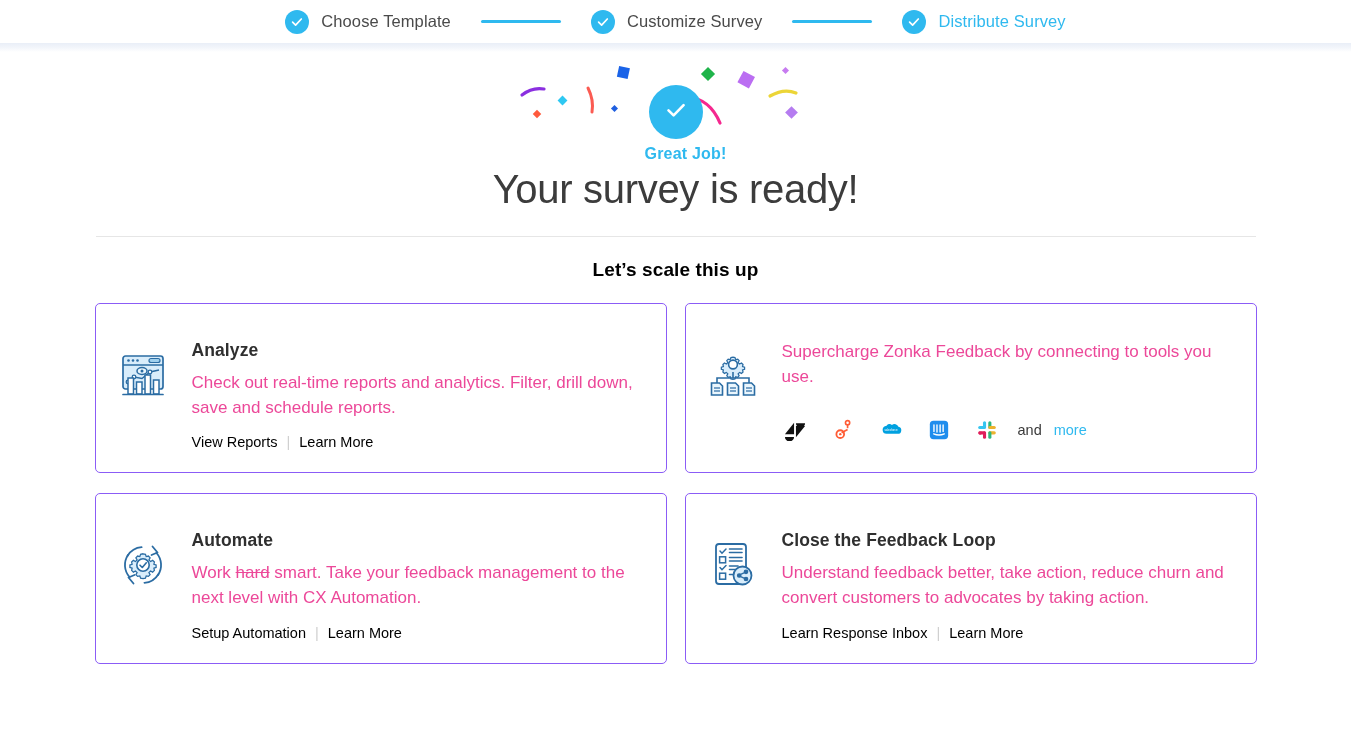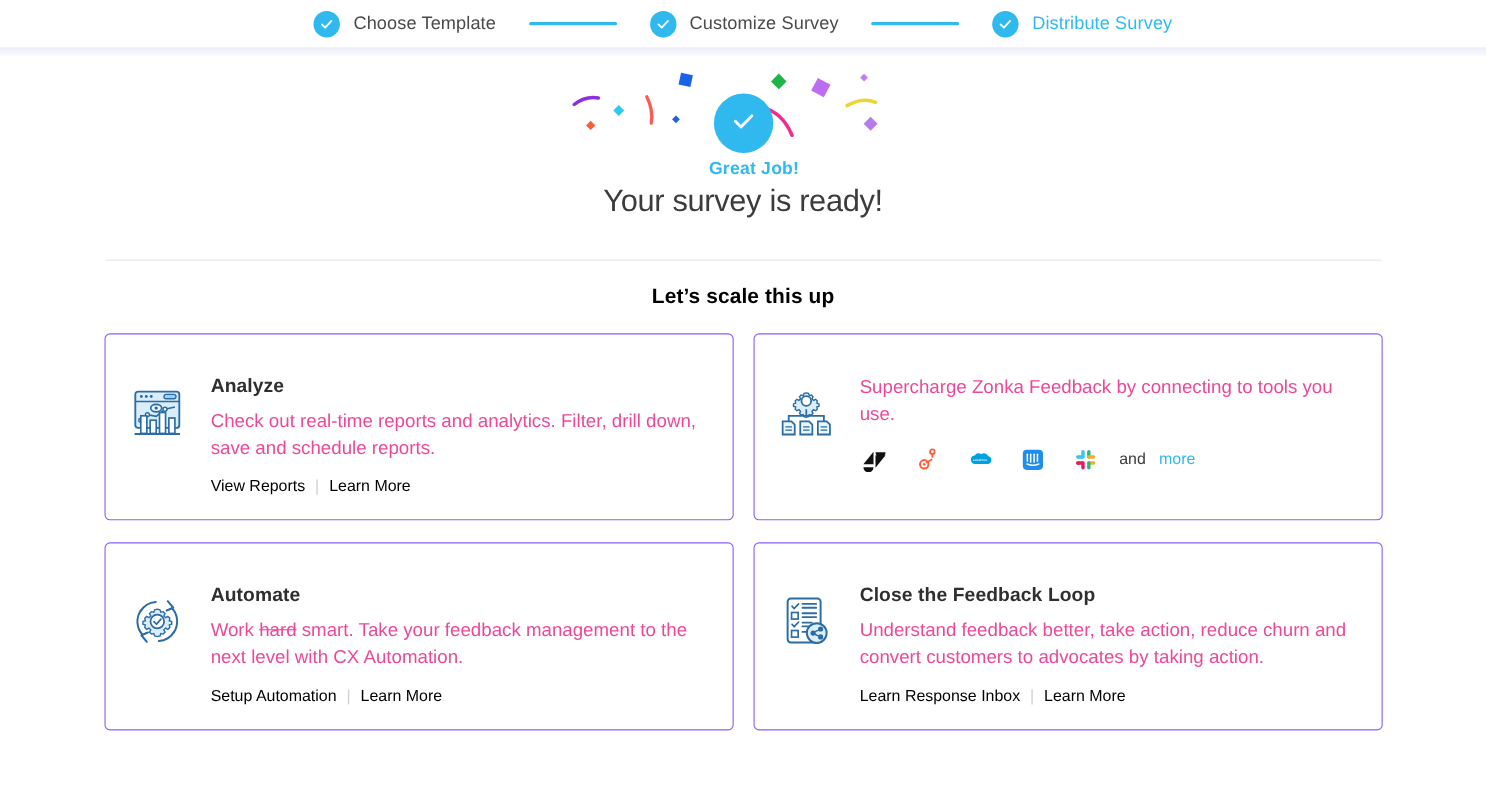--- a/index.html
+++ b/index.html
@@ -98,21 +98,21 @@
     font-size: 16px;
     font-weight: bold;
     letter-spacing: .2px;
     padding-left: 20px;
   }
   .hero-title {
     position: absolute;
     left: 0; right: 0;
     top: 106px;
     text-align: center;
-    font-size: 28px;
+    font-size: 40px;
     font-weight: 400;
     color: #3c3c3c;
     letter-spacing: -.3px;
   }
 
   
   .divider {
     width: 1160px;
     height: 1px;
     background: #e6e6e6;
@@ -187,21 +187,21 @@
   .link-sep {
     color: #cfcfcf;
     margin: 0 9px;
   }
 
   
   .integrations {
     display: flex;
     align-items: center;
     gap: 22px;
-    margin-top: 16px;
+    margin-top: 28px;
   }
   .int-logo {
     width: 26px; height: 26px;
     display: flex; align-items: center; justify-content: center;
     cursor: pointer;
   }
   .int-logo svg { display: block; }
   .int-and {
     font-size: 14.5px;
     color: #3a3a3a;

